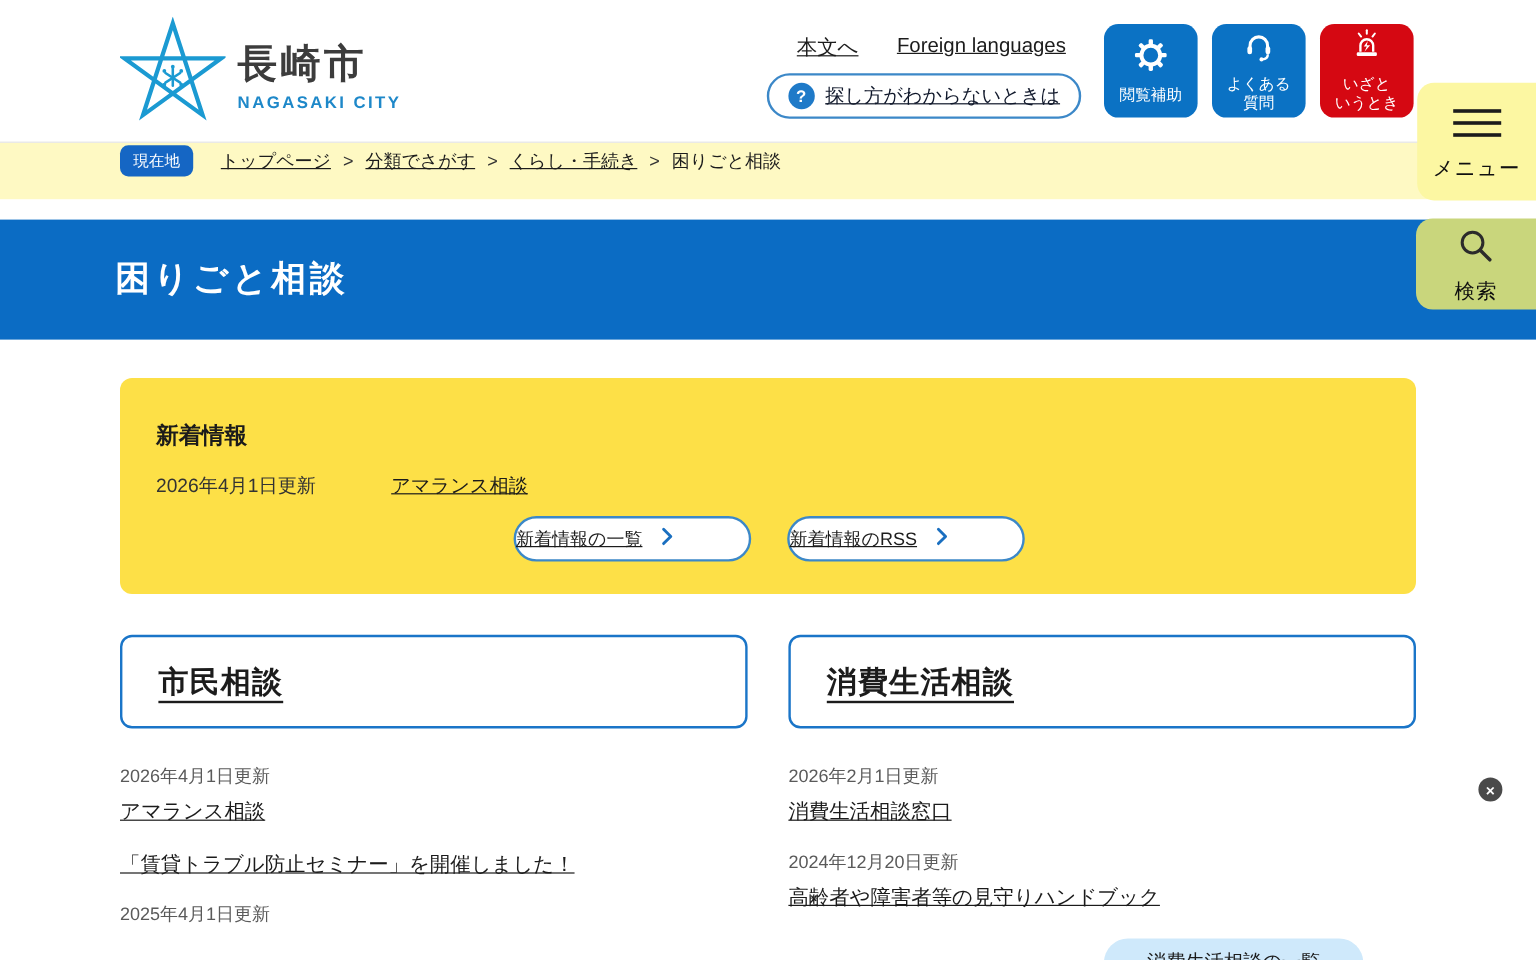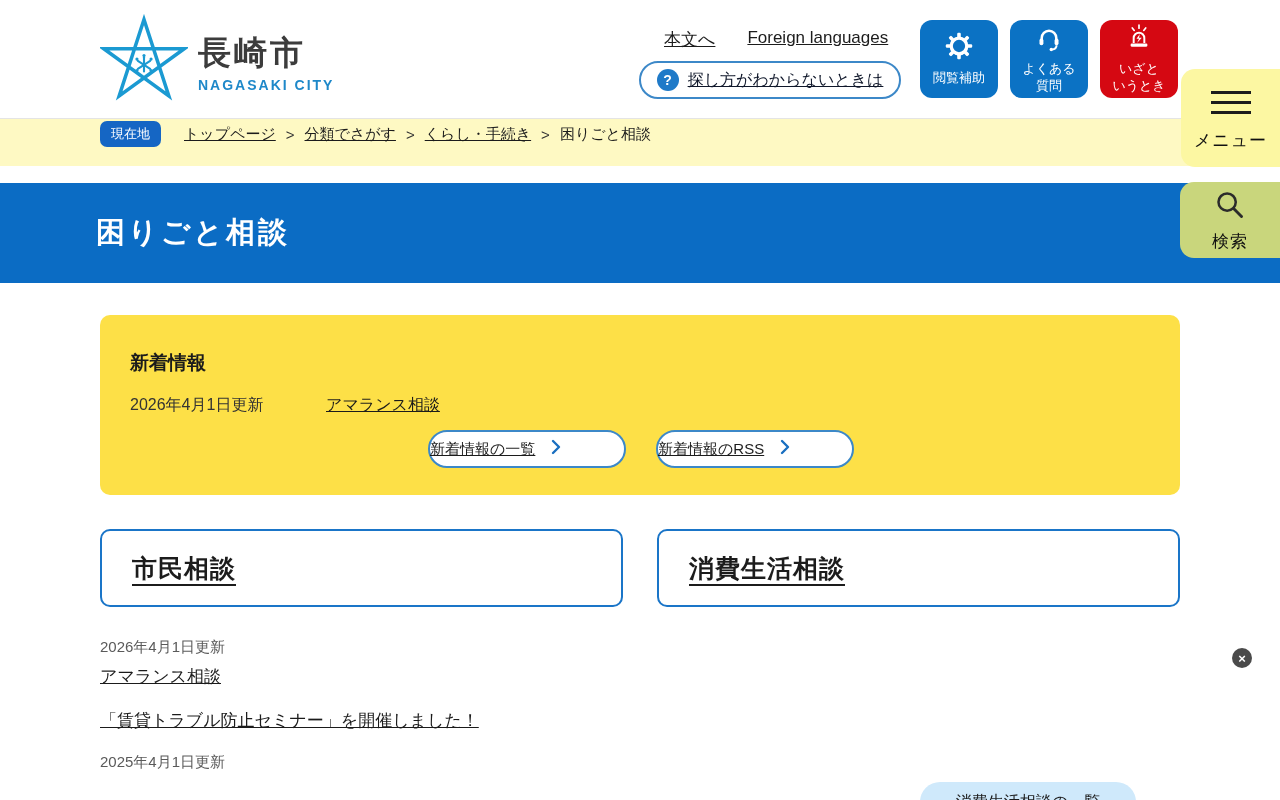--- a/index.html
+++ b/index.html
@@ -228,20 +228,30 @@
         <div class="li-date">2025年4月1日更新</div>
         <span class="li-link"></span>
       </div>
     </div>
   </div>
 
   <div class="col col-right">
     <div class="sec-box">
       <span class="sec-h">消費生活相談</span>
     </div>
+    <div class="list">
+      <div class="list-item">
+        <div class="li-date">2026年2月1日更新</div>
+        <span class="li-link">消費生活相談窓口</span>
+      </div>
+      <div class="list-item">
+        <div class="li-date">2024年12月20日更新</div>
+        <span class="li-link">高齢者や障害者等の見守りハンドブック</span>
+      </div>
+    </div>
   </div>
 
   <div class="cta-light">
     <span>消費生活相談の一覧</span>
   </div>
 
   <div class="close-fab">
     <span>×</span>
   </div>
 

